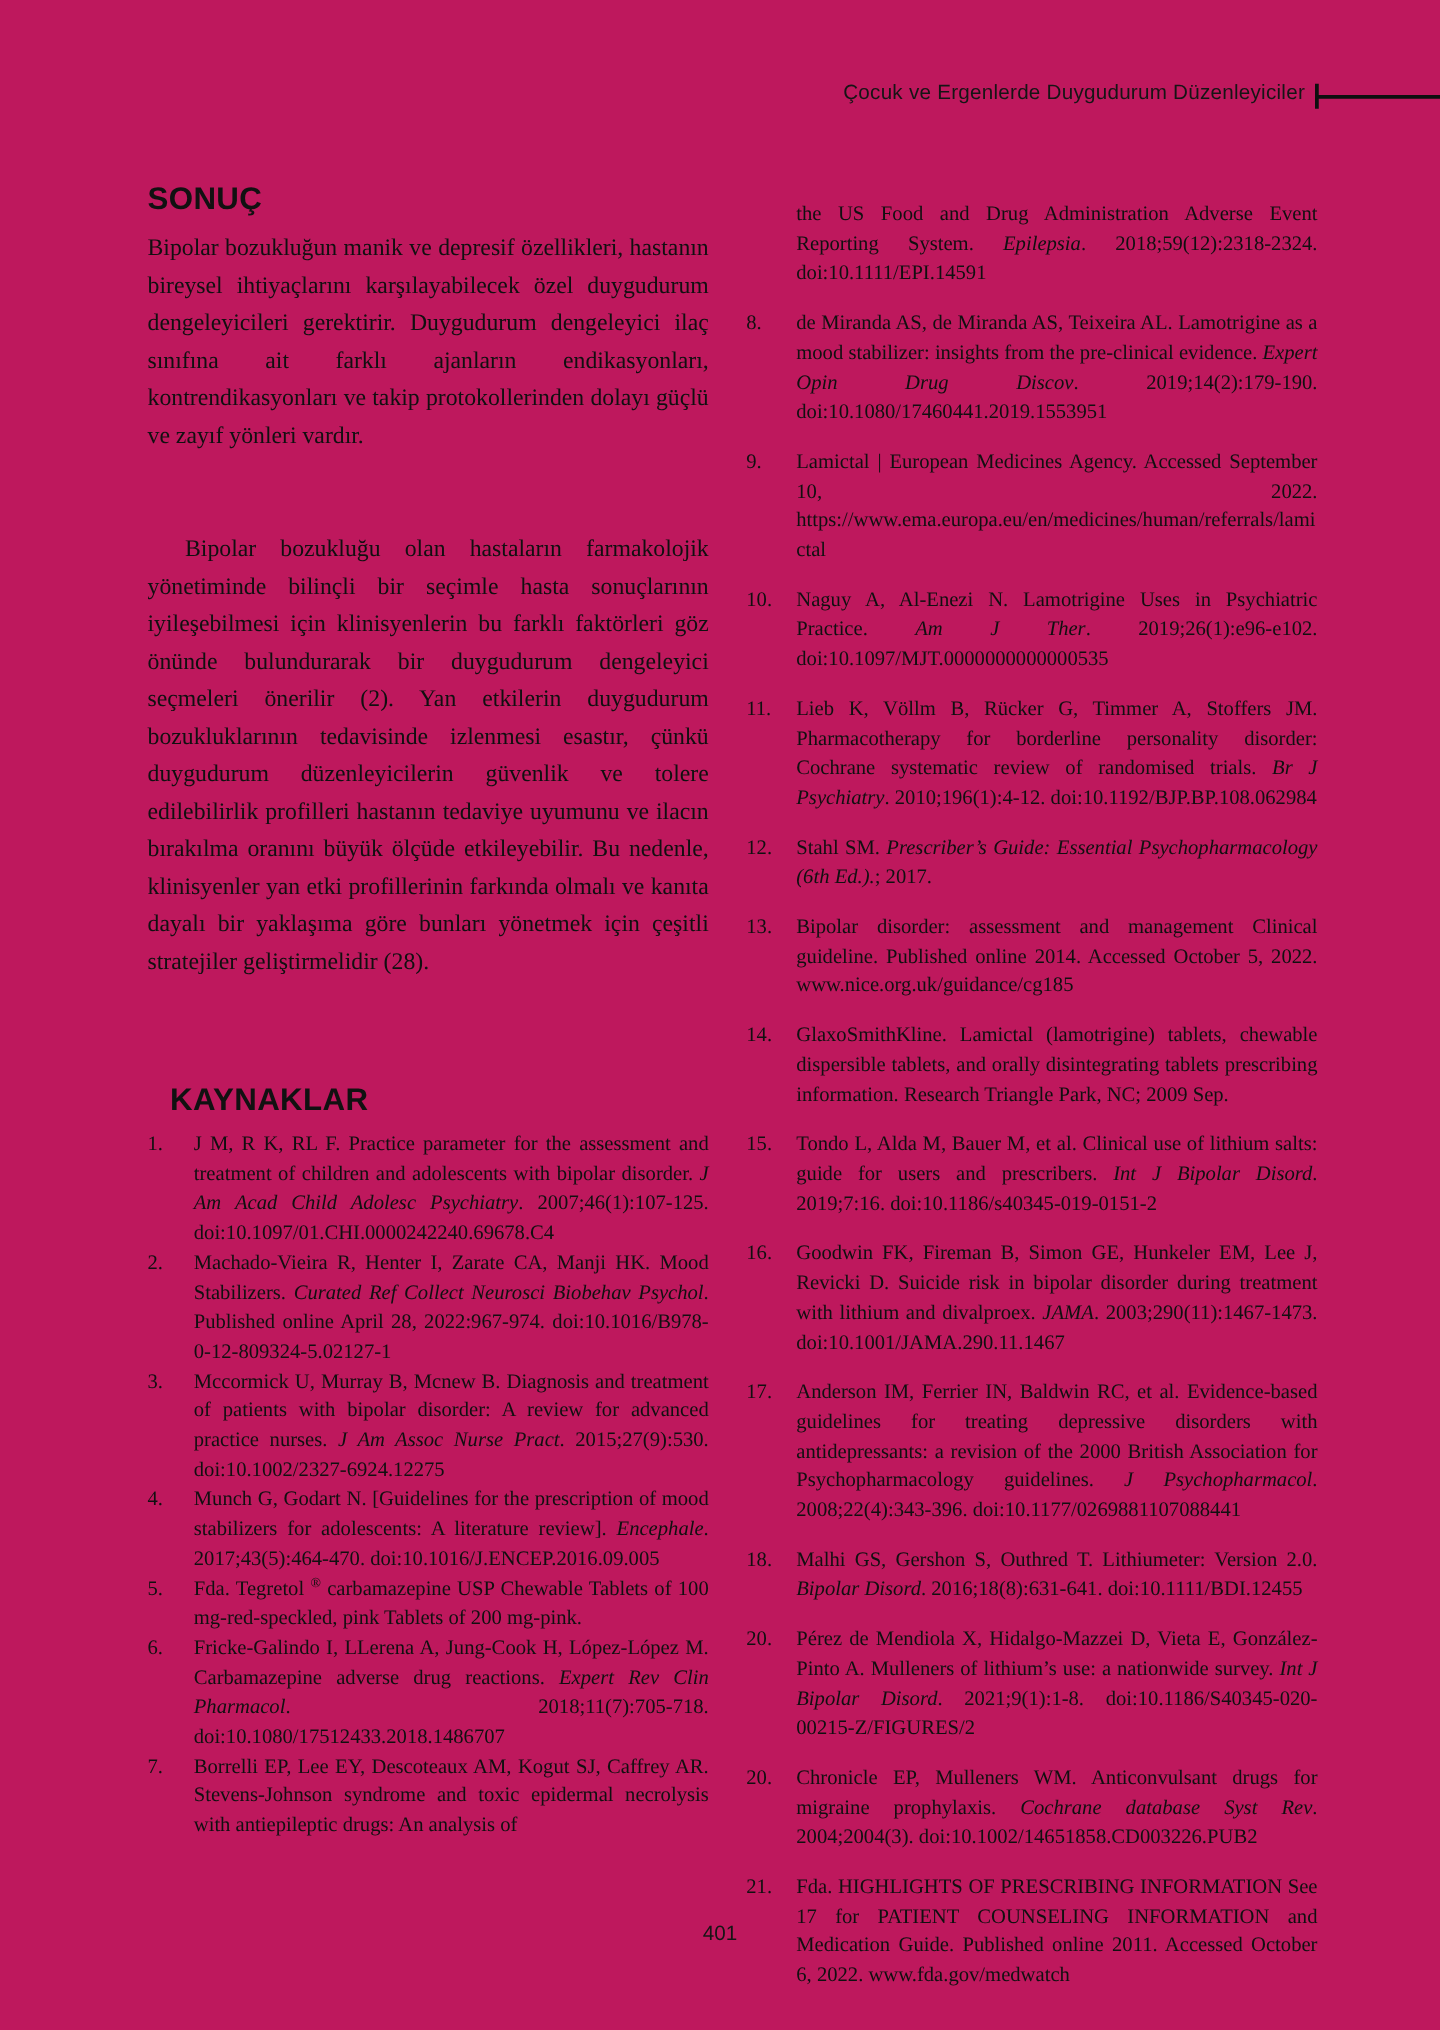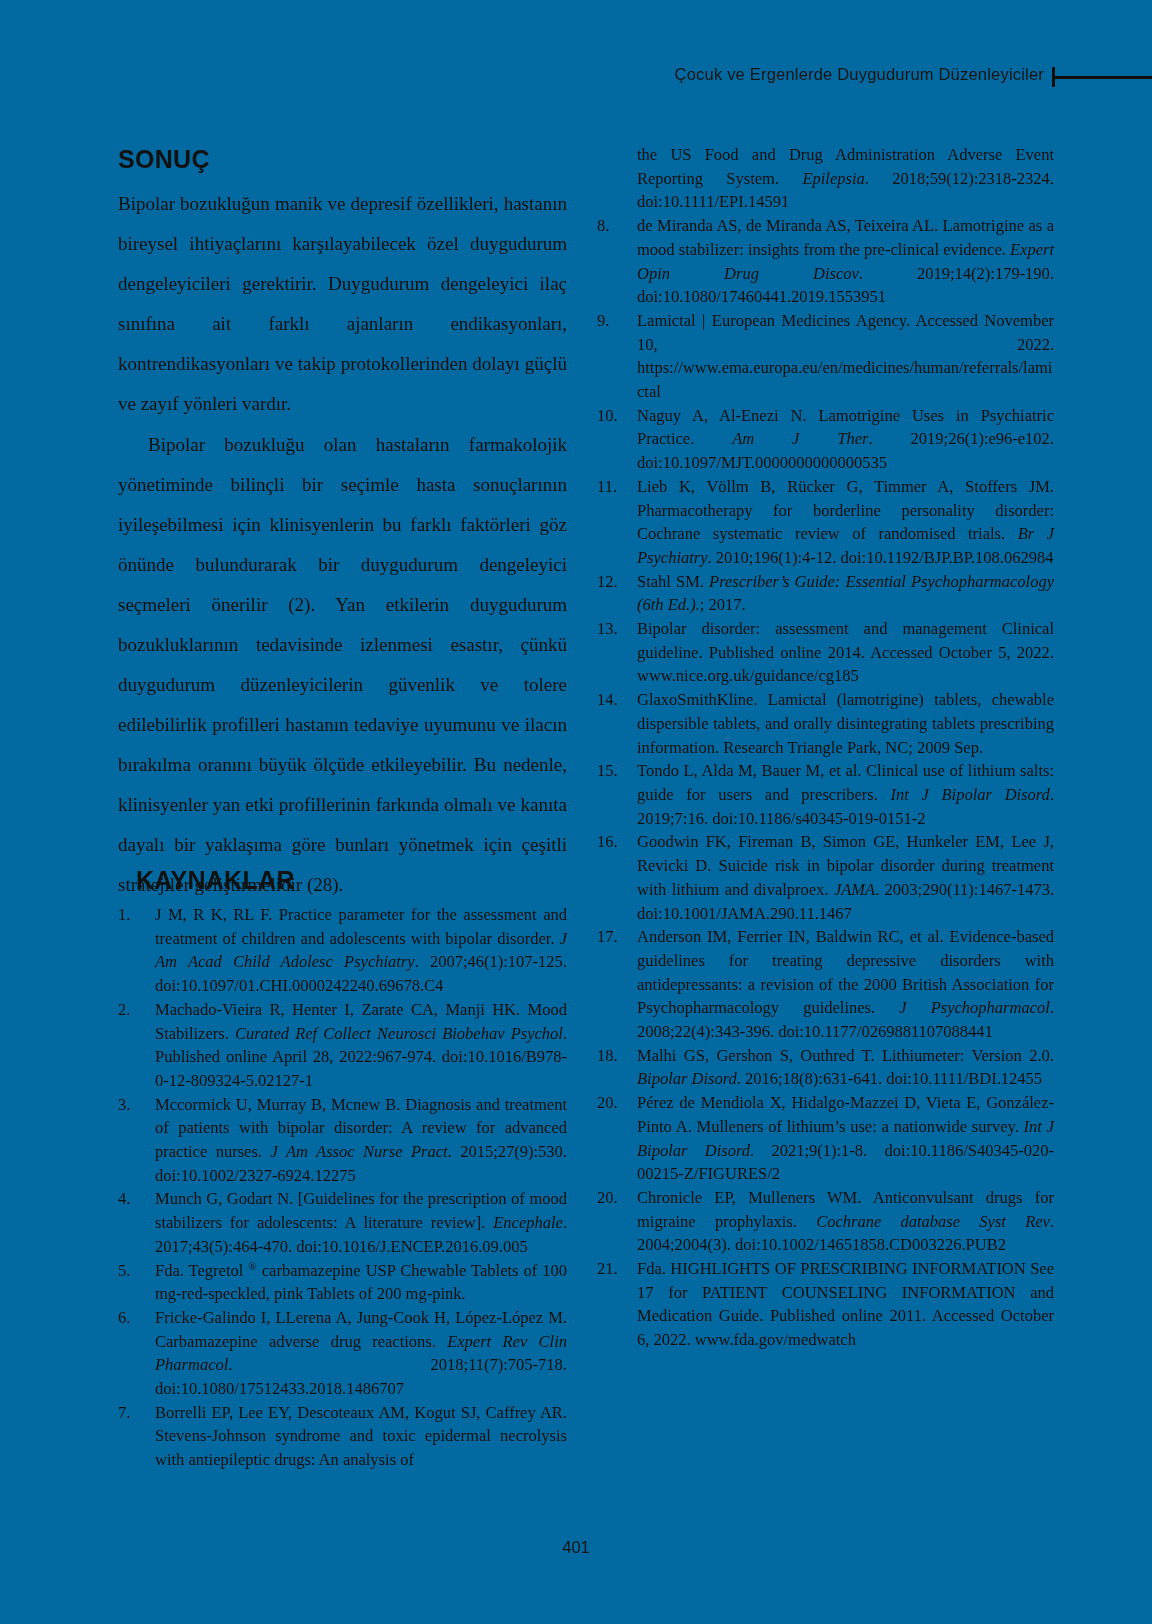--- a/index.html
+++ b/index.html
@@ -1,19 +1,19 @@
 <!DOCTYPE html>
 <html><head>
 <meta charset="utf-8">
 <style>
   html,body{margin:0;padding:0;background:#ffffff;}
   .page{
     position:relative;
     width:1152px;height:1624px;
-    background:#0369a1;
+    background:#be185d;
     color:#0f0f0f;
     overflow:hidden;
     font-family:"Liberation Serif", serif;
   }
   
   .rh-text{
     position:absolute;top:65px;right:108px;
     font-family:"Liberation Sans", sans-serif;
     font-size:16.5px;letter-spacing:0.2px;color:#151515;
     white-space:nowrap;
@@ -26,36 +26,36 @@
   .col-right{left:597px;width:457px;}
   .sec{
     position:absolute;margin:0;
     font-family:"Liberation Sans", sans-serif;
     font-weight:700;font-size:25px;letter-spacing:0.3px;color:#111;
   }
   .sec-sonuc{top:145px;left:0;}
   .sec-kaynaklar{top:866px;left:0;margin-left:18px;}
   .body{
     position:absolute;left:0;margin:0;width:449px;
-    font-size:19px;line-height:40px;
+    font-size:19px;line-height:30px;
     text-align:justify;color:#101010;
   }
   .p1{top:184px;}
   .p2{top:425px;text-indent:30px;}
   .refs{position:absolute;left:0;}
   .refs-left{top:903px;width:449px;}
   .refs-right{top:143px;width:457px;}
   .ref{
     position:relative;
     font-size:16.5px;line-height:23.7px;
     text-align:justify;color:#101010;
     padding-left:37px;
     overflow-wrap:anywhere;
   }
-  .refs-right .ref{padding-left:40px;}
+  .refs-right .ref{padding-left:40px;margin-top:16px;}
   .ref-num{position:absolute;left:0;top:0;}
   .ref-text i{font-style:italic;}
   .ref-text sup{font-size:11px;vertical-align:super;line-height:0;}
   .page-number{
     position:absolute;left:0;top:1538px;width:1152px;
     text-align:center;
     font-family:"Liberation Sans", sans-serif;
     font-size:16.5px;color:#151515;
   }
 </style>
@@ -81,21 +81,21 @@
         <div class="ref"><span class="ref-num">5.</span><span class="ref-text"><span>Fda. Tegretol </span><sup>®</sup><span> carbamazepine USP Chewable Tablets of 100 mg-red-speckled, pink Tablets of 200 mg-pink.</span></span></div>
         <div class="ref"><span class="ref-num">6.</span><span class="ref-text"><span>Fricke-Galindo I, LLerena A, Jung-Cook H, López-López M. Carbamazepine adverse drug reactions. </span><i>Expert Rev Clin Pharmacol</i><span>. 2018;11(7):705-718. doi:10.1080/17512433.2018.1486707</span></span></div>
         <div class="ref"><span class="ref-num">7.</span><span class="ref-text"><span>Borrelli EP, Lee EY, Descoteaux AM, Kogut SJ, Caffrey AR. Stevens-Johnson syndrome and toxic epidermal necrolysis with antiepileptic drugs: An analysis of</span></span></div>
       </div>
   </div>
 
   <div class="col col-right">
     <div class="refs refs-right" id="refs-right">
         <div class="ref"><span class="ref-num"></span><span class="ref-text"><span>the US Food and Drug Administration Adverse Event Reporting System. </span><i>Epilepsia</i><span>. 2018;59(12):2318-2324. doi:10.1111/EPI.14591</span></span></div>
         <div class="ref"><span class="ref-num">8.</span><span class="ref-text"><span>de Miranda AS, de Miranda AS, Teixeira AL. Lamotrigine as a mood stabilizer: insights from the pre-clinical evidence. </span><i>Expert Opin Drug Discov</i><span>. 2019;14(2):179-190. doi:10.1080/17460441.2019.1553951</span></span></div>
-        <div class="ref"><span class="ref-num">9.</span><span class="ref-text"><span>Lamictal | European Medicines Agency. Accessed November 10, 2022. https://www.ema.europa.eu/en/medicines/human/referrals/lamictal</span></span></div>
+        <div class="ref"><span class="ref-num">9.</span><span class="ref-text"><span>Lamictal | European Medicines Agency. Accessed September 10, 2022. https://www.ema.europa.eu/en/medicines/human/referrals/lamictal</span></span></div>
         <div class="ref"><span class="ref-num">10.</span><span class="ref-text"><span>Naguy A, Al-Enezi N. Lamotrigine Uses in Psychiatric Practice. </span><i>Am J Ther</i><span>. 2019;26(1):e96-e102. doi:10.1097/MJT.0000000000000535</span></span></div>
         <div class="ref"><span class="ref-num">11.</span><span class="ref-text"><span>Lieb K, Völlm B, Rücker G, Timmer A, Stoffers JM. Pharmacotherapy for borderline personality disorder: Cochrane systematic review of randomised trials. </span><i>Br J Psychiatry</i><span>. 2010;196(1):4-12. doi:10.1192/BJP.BP.108.062984</span></span></div>
         <div class="ref"><span class="ref-num">12.</span><span class="ref-text"><span>Stahl SM. </span><i>Prescriber’s Guide: Essential Psychopharmacology (6th Ed.).</i><span>; 2017.</span></span></div>
         <div class="ref"><span class="ref-num">13.</span><span class="ref-text"><span>Bipolar disorder: assessment and management Clinical guideline. Published online 2014. Accessed October 5, 2022. www.nice.org.uk/guidance/cg185</span></span></div>
         <div class="ref"><span class="ref-num">14.</span><span class="ref-text"><span>GlaxoSmithKline. Lamictal (lamotrigine) tablets, chewable dispersible tablets, and orally disintegrating tablets prescribing information. Research Triangle Park, NC; 2009 Sep.</span></span></div>
         <div class="ref"><span class="ref-num">15.</span><span class="ref-text"><span>Tondo L, Alda M, Bauer M, et al. Clinical use of lithium salts: guide for users and prescribers. </span><i>Int J Bipolar Disord</i><span>. 2019;7:16. doi:10.1186/s40345-019-0151-2</span></span></div>
         <div class="ref"><span class="ref-num">16.</span><span class="ref-text"><span>Goodwin FK, Fireman B, Simon GE, Hunkeler EM, Lee J, Revicki D. Suicide risk in bipolar disorder during treatment with lithium and divalproex. </span><i>JAMA</i><span>. 2003;290(11):1467-1473. doi:10.1001/JAMA.290.11.1467</span></span></div>
         <div class="ref"><span class="ref-num">17.</span><span class="ref-text"><span>Anderson IM, Ferrier IN, Baldwin RC, et al. Evidence-based guidelines for treating depressive disorders with antidepressants: a revision of the 2000 British Association for Psychopharmacology guidelines. </span><i>J Psychopharmacol</i><span>. 2008;22(4):343-396. doi:10.1177/0269881107088441</span></span></div>
         <div class="ref"><span class="ref-num">18.</span><span class="ref-text"><span>Malhi GS, Gershon S, Outhred T. Lithiumeter: Version 2.0. </span><i>Bipolar Disord</i><span>. 2016;18(8):631-641. doi:10.1111/BDI.12455</span></span></div>
         <div class="ref"><span class="ref-num">20.</span><span class="ref-text"><span>Pérez de Mendiola X, Hidalgo-Mazzei D, Vieta E, González-Pinto A. Mulleners of lithium’s use: a nationwide survey. </span><i>Int J Bipolar Disord</i><span>. 2021;9(1):1-8. doi:10.1186/S40345-020-00215-Z/FIGURES/2</span></span></div>

